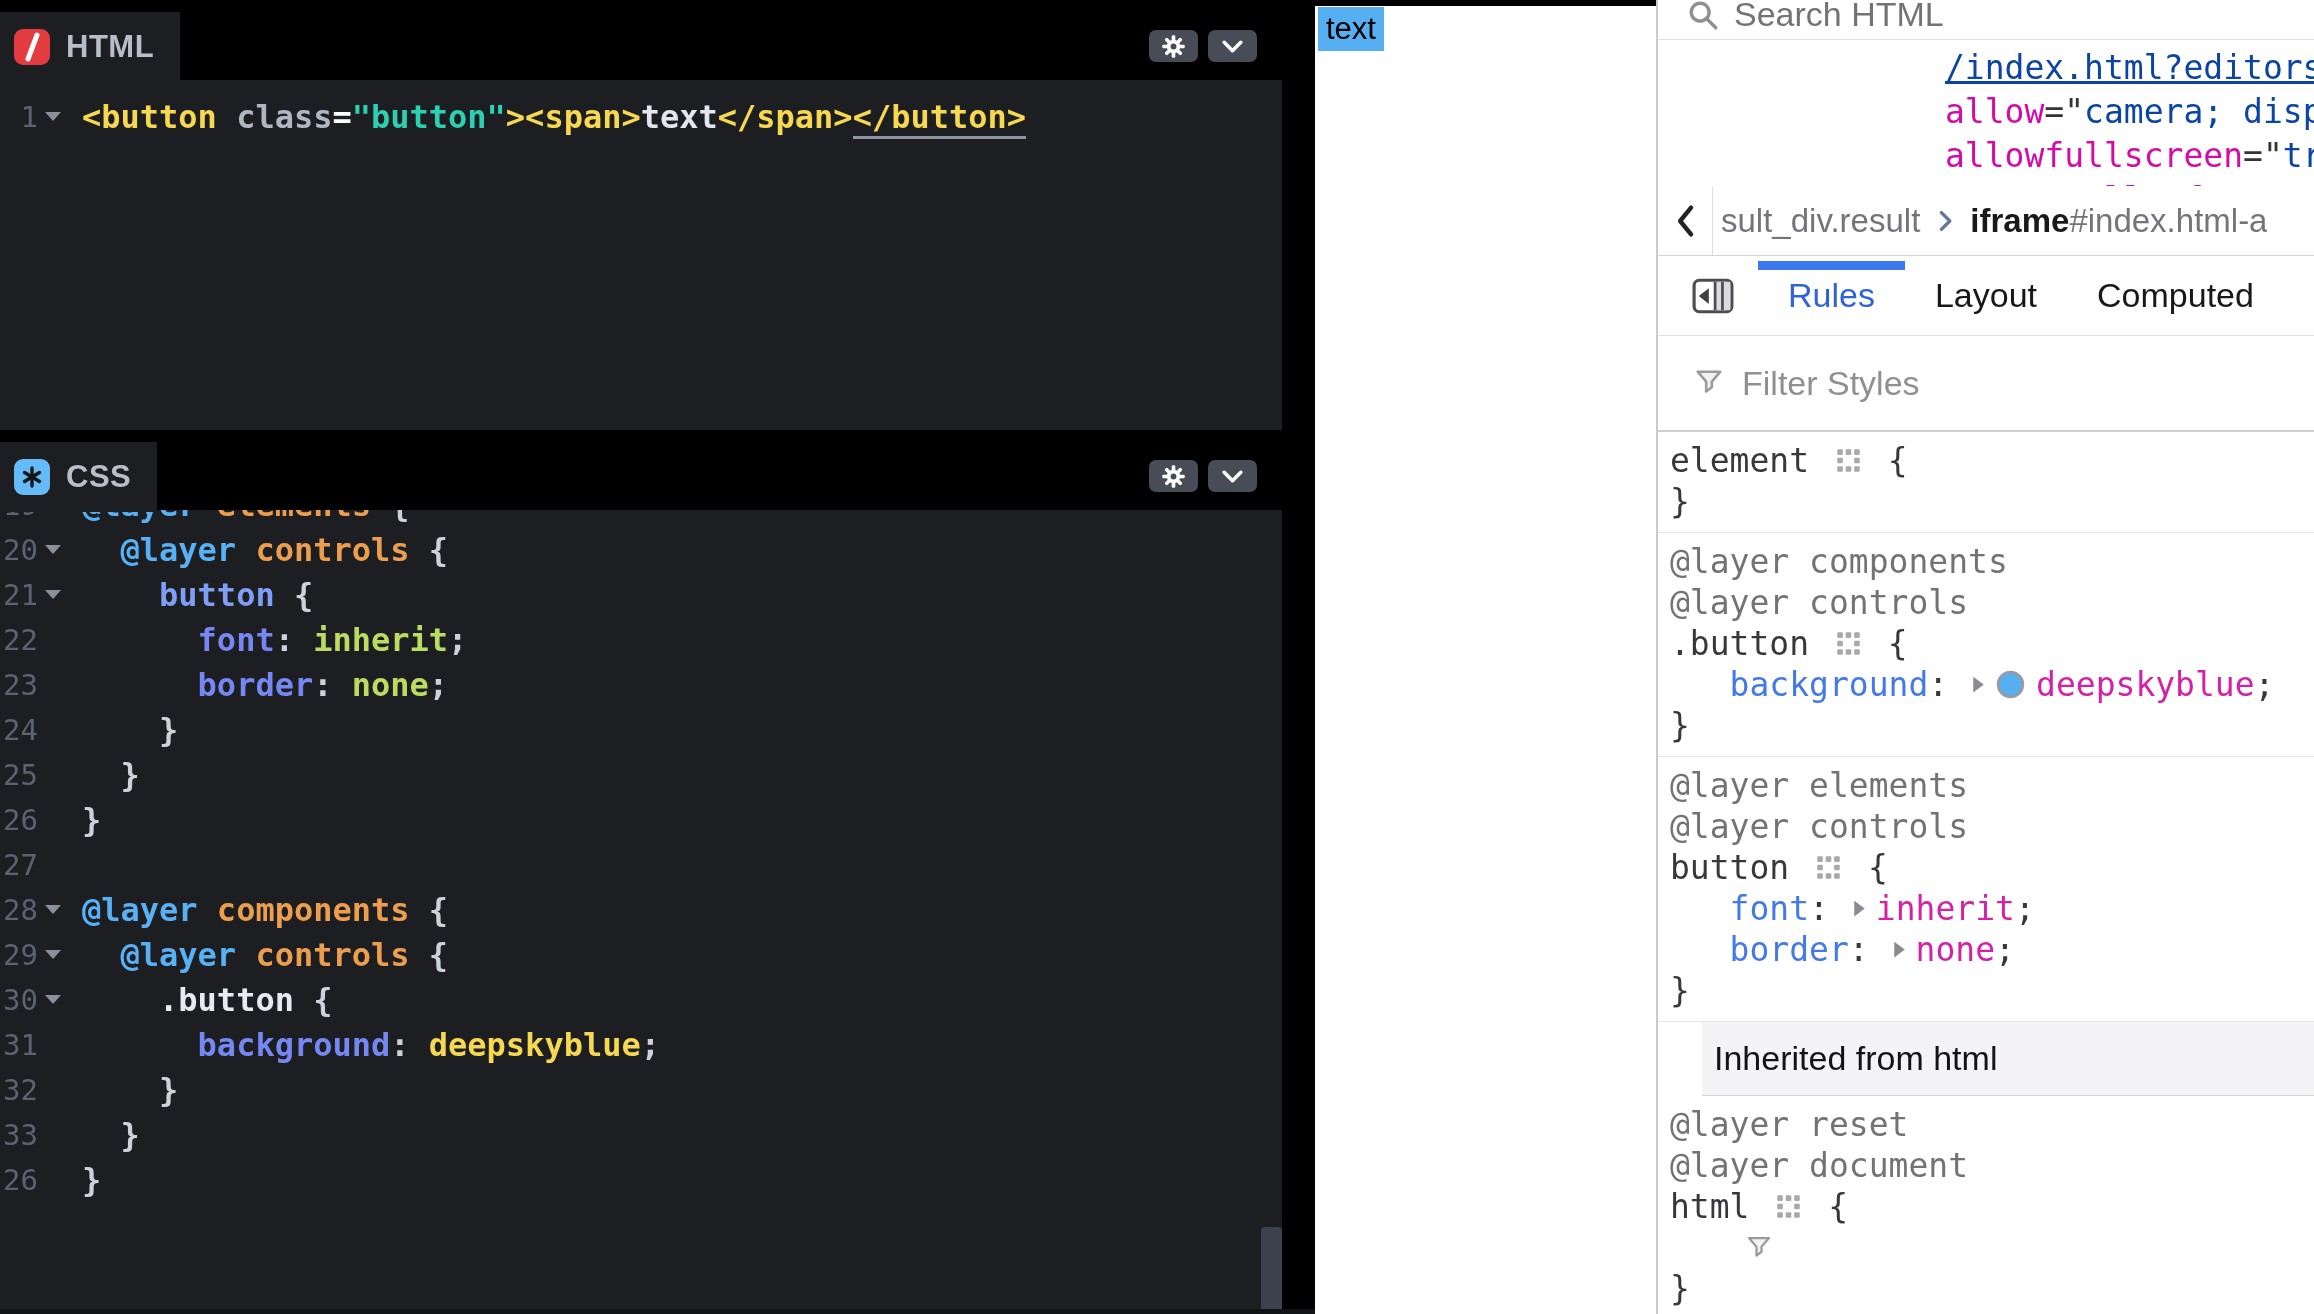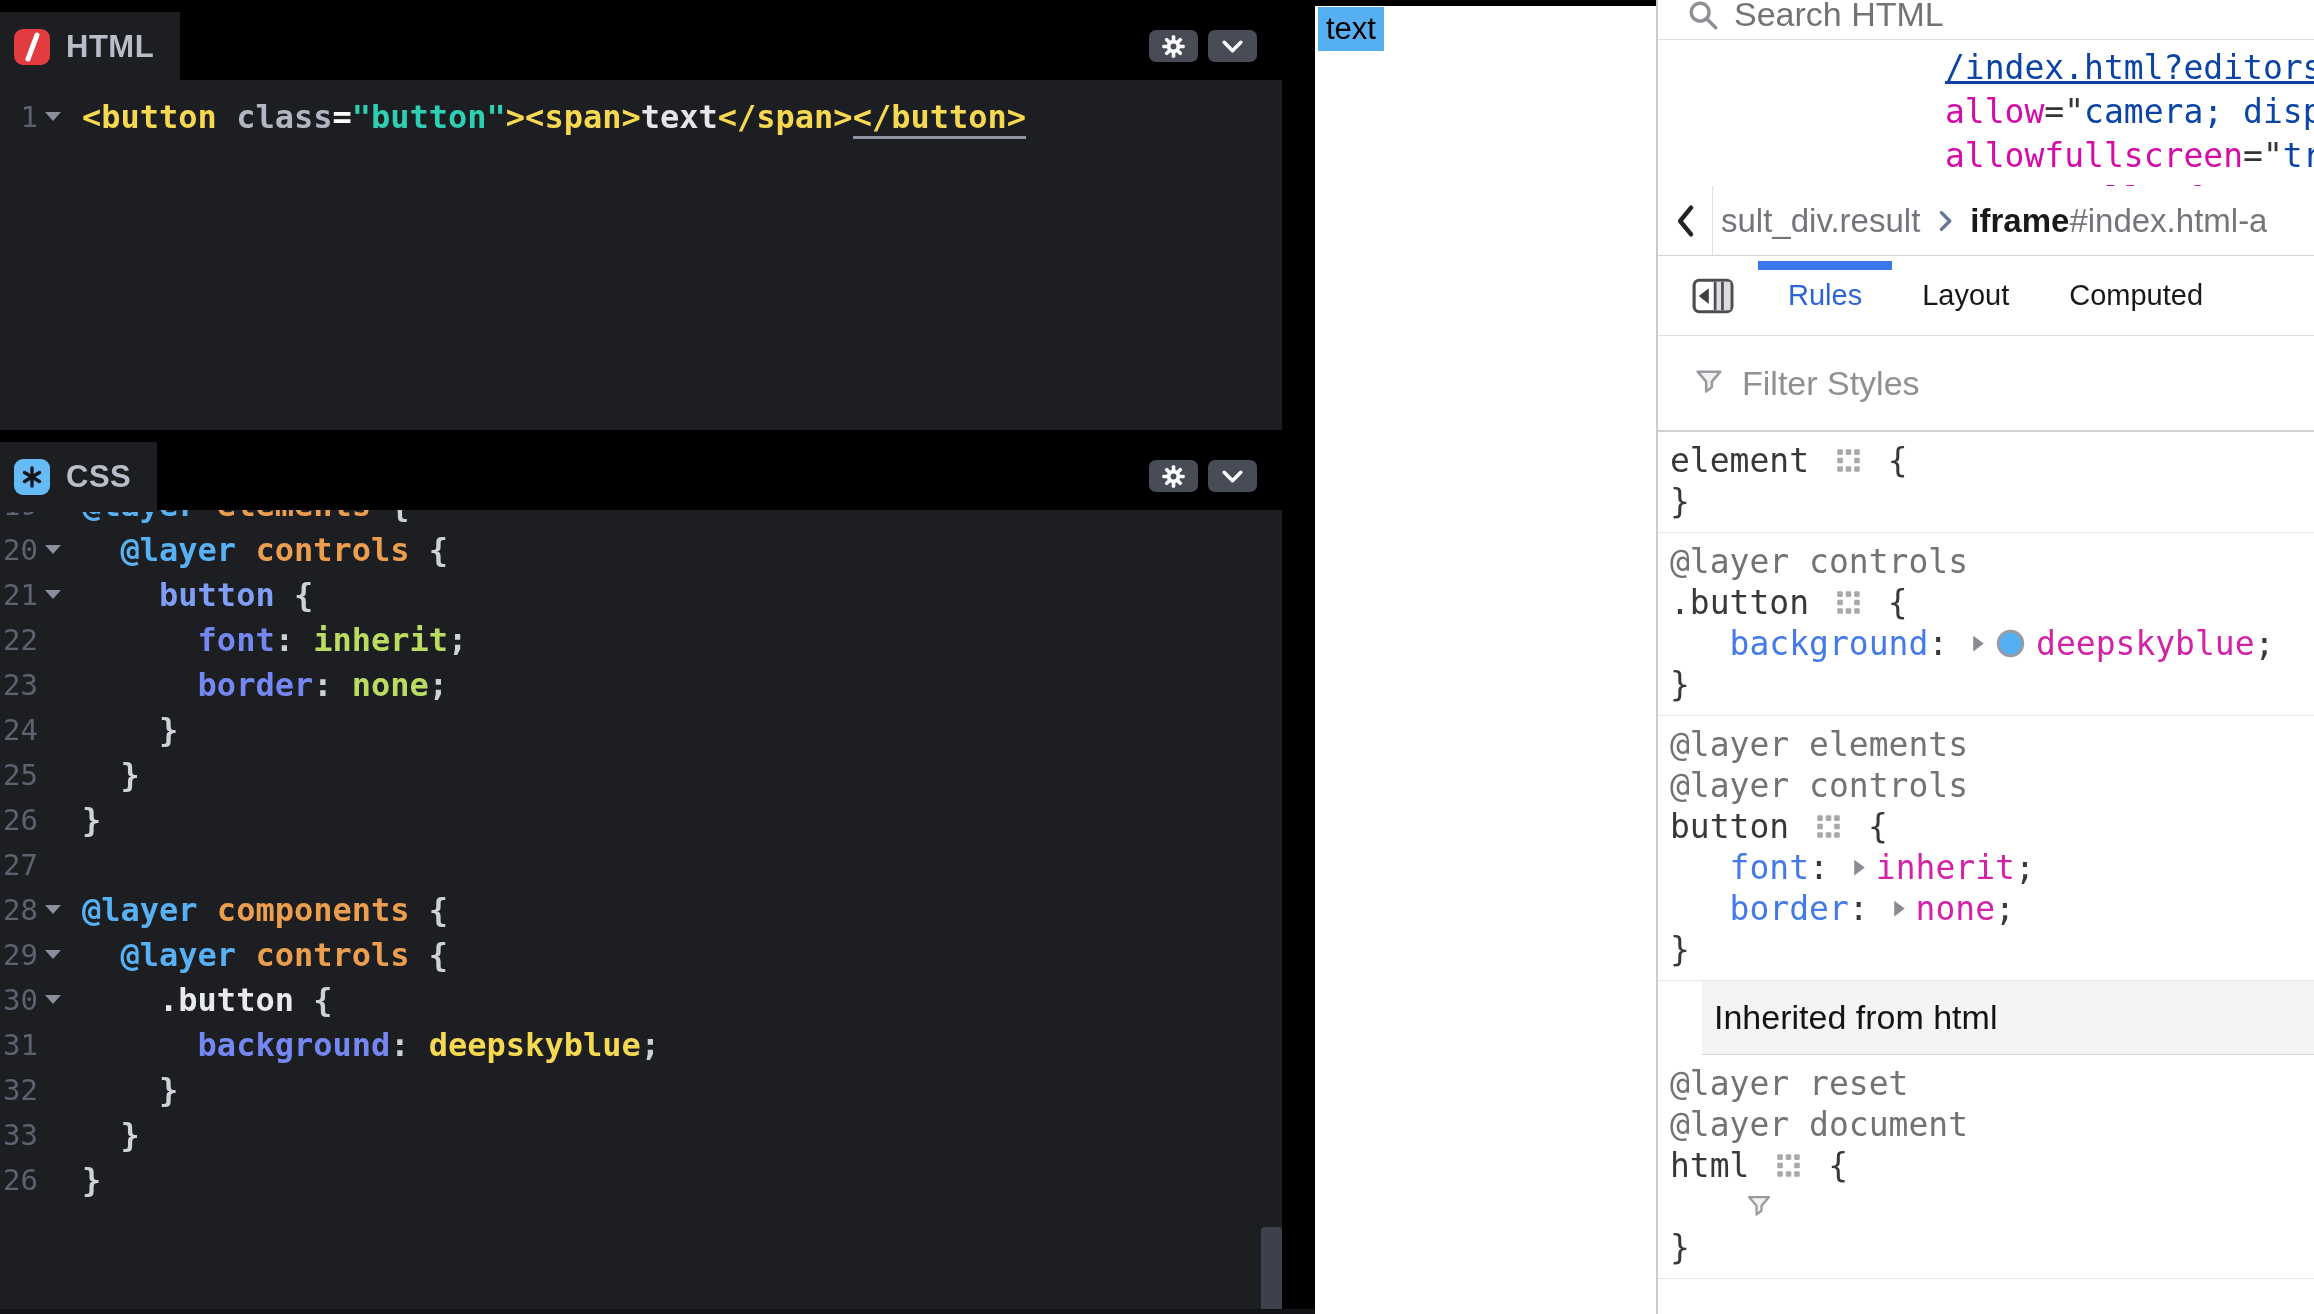--- a/index.html
+++ b/index.html
@@ -52,21 +52,21 @@
   .dt-breadcrumb{height:70px;border-bottom:1px solid #d4d4d8;display:flex;align-items:center;box-sizing:border-box;}
   .bc-back{width:54px;flex:none;display:flex;align-items:center;justify-content:center;background:none;border:none;cursor:pointer;height:100%;}
   .bc-divider{width:1px;height:100%;background:#e0e0e2;flex:none;}
   .bc-parent{color:#74747a;font-size:33px;padding-left:8px;white-space:nowrap;}
   .bc-sep{margin:0 14px;display:flex;align-items:center;}
   .bc-child{white-space:nowrap;font-size:33px;overflow:hidden;}
   .bc-child b{color:#19191b;font-weight:bold;}
   .bc-child .bc-rest{color:#74747a;}
   .dt-tabs{position:relative;height:80px;border-bottom:1px solid #e0e0e2;display:flex;align-items:center;box-sizing:border-box;}
   .sidebar-toggle{margin-left:34px;background:none;border:none;padding:0;cursor:pointer;display:flex;align-items:center;}
-  .dt-tab{position:relative;height:100%;display:flex;align-items:center;justify-content:center;padding:0 30px;font-size:29px;color:#18181a;cursor:pointer;}
+  .dt-tab{position:relative;height:100%;display:flex;align-items:center;justify-content:center;padding:0 30px;font-size:34px;color:#18181a;cursor:pointer;}
   .dt-tab:first-of-type{margin-left:24px;}
   .dt-tab.active{color:#2e63da;}
   .dt-tab.active::before{content:"";position:absolute;left:0;top:5px;width:100%;height:9px;background:var(--accent-blue);}
   .dt-filter{height:96px;border-bottom:2px solid #cfcfd3;display:flex;align-items:center;gap:16px;padding-left:34px;box-sizing:border-box;}
   .dt-filter-label{color:#8f8f94;font-size:34px;}
   .dt-rules{font-family:"DejaVu Sans Mono", monospace;font-size:33px;color:#38383c;}
   .rule-block{border-bottom:1px solid #e6e6e8;padding:8px 0 10px 12px;}
   .rline{line-height:41px;white-space:pre;display:flex;align-items:center;}
   .dk-g{color:#737373}.dk-sel{color:#38383c}.dk-prop{color:#4379e8}.dk-val{color:#d422a8}
   .dk-strike{color:#8f8f96;text-decoration:line-through;}
@@ -273,20 +273,21 @@
                   <rect x="2" y="9.5" width="5" height="5" rx="1"></rect>
                   <rect x="17" y="9.5" width="5" height="5" rx="1"></rect>
                   <rect x="2" y="17" width="5" height="5" rx="1"></rect>
                   <rect x="9.5" y="17" width="5" height="5" rx="1"></rect>
                   <rect x="17" y="17" width="5" height="5" rx="1"></rect>
                 </g>
               </svg></span><span class="dk-sel"> {</span></div>
           <div class="rline"><span class="dk-sel">}</span></div>
         </div>
         <div class="rule-block">
+          <div class="rline"><span class="dk-g">@layer components</span></div>
           <div class="rline"><span class="dk-g">@layer controls</span></div>
           <div class="rline"><span class="dk-sel">.button </span><span class="icon icon-grid"><svg width="27" height="27" viewBox="0 0 24 24">
                 <g fill="#a8a8ad">
                   <rect x="2" y="2" width="5" height="5" rx="1"></rect>
                   <rect x="9.5" y="2" width="5" height="5" rx="1"></rect>
                   <rect x="17" y="2" width="5" height="5" rx="1"></rect>
                   <rect x="2" y="9.5" width="5" height="5" rx="1"></rect>
                   <rect x="17" y="9.5" width="5" height="5" rx="1"></rect>
                   <rect x="2" y="17" width="5" height="5" rx="1"></rect>
                   <rect x="9.5" y="17" width="5" height="5" rx="1"></rect>

